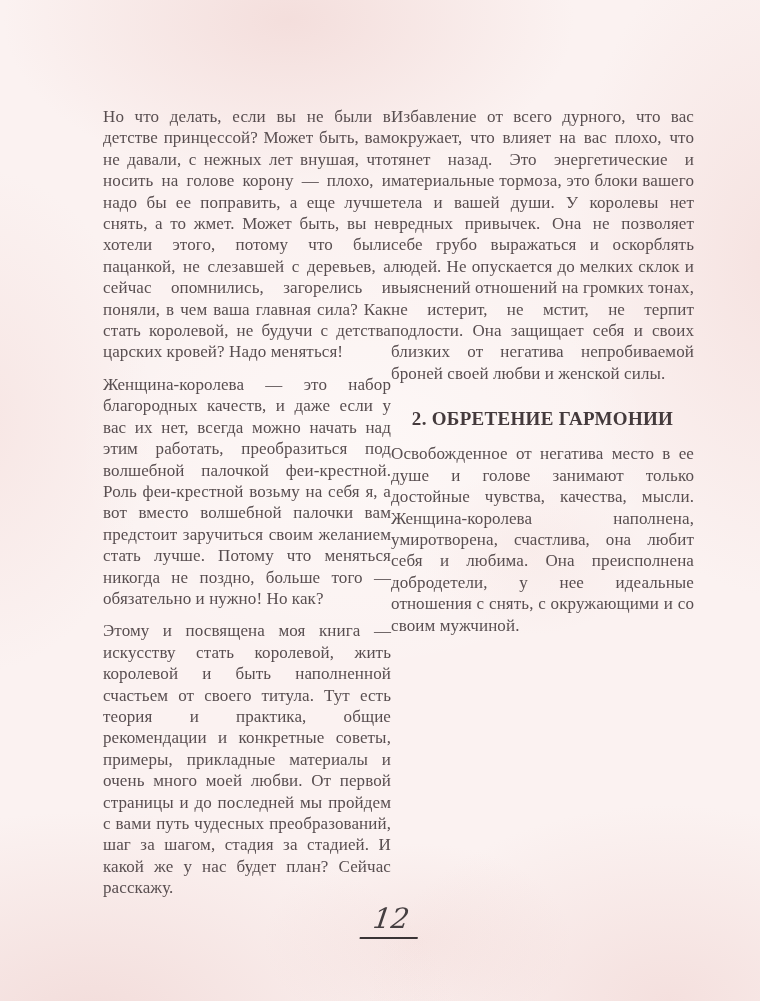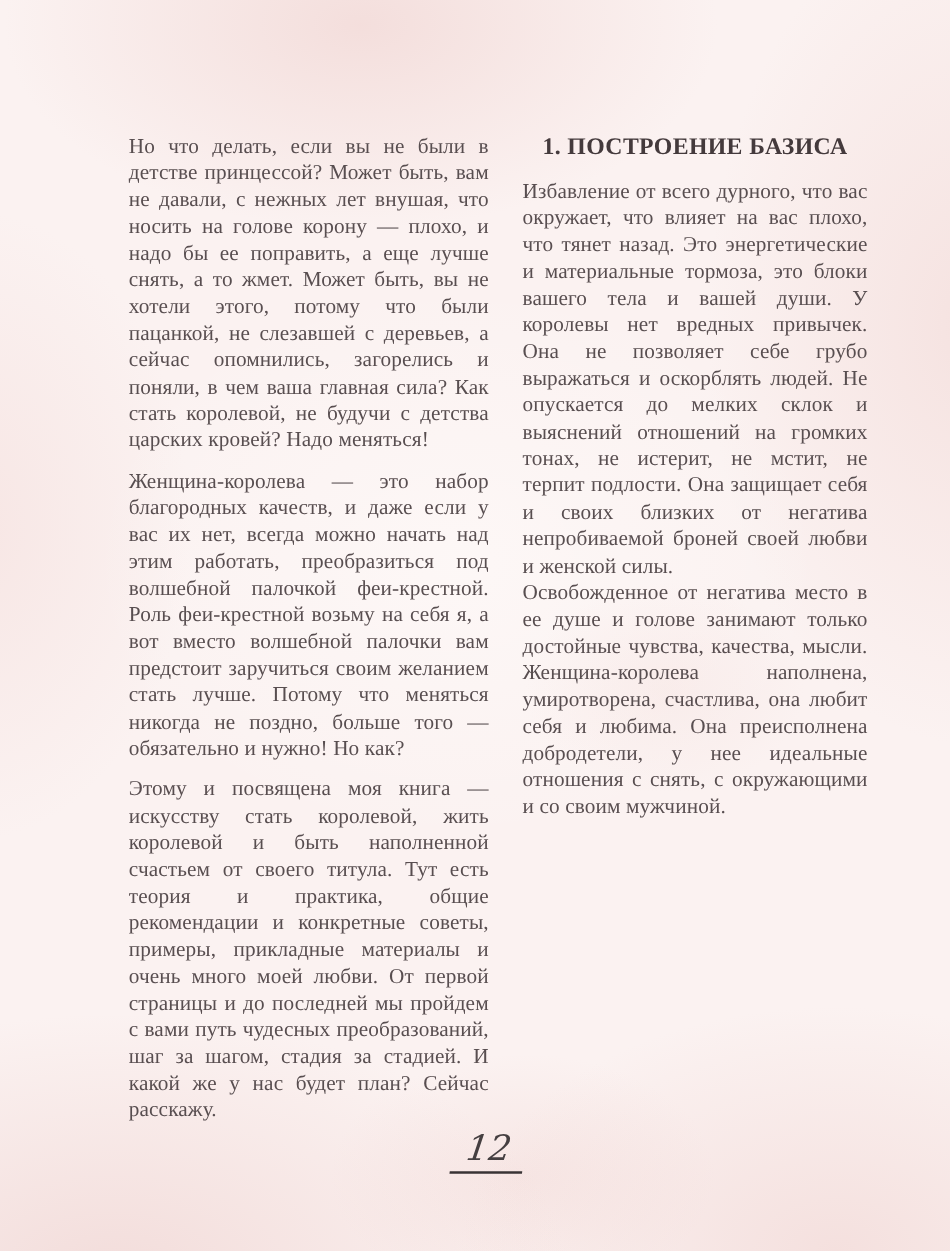--- a/index.html
+++ b/index.html
@@ -22,21 +22,20 @@
       radial-gradient(ellipse 160px 120px at 70% 55%,  rgba(244,222,219,0.35), rgba(244,222,219,0) 70%),
       radial-gradient(ellipse 400px 300px at 48% 45%,  rgba(255,252,251,0.55), rgba(255,252,251,0) 75%);
     font-family: "Liberation Serif", serif;
   }
   .columns {
     position: absolute;
     top: 106px;
     left: 103px;
     right: 66px;
     display: flex;
-    gap: 27px;
   }
   .col-left {
     flex: none;
     width: 288px;
   }
   .col-right {
     flex: 1;
     min-width: 0;
   }
   p.body-par {
@@ -90,24 +89,24 @@
 <div class="columns">
 
   <div class="col-left">
     <p class="body-par">Но что делать, если вы не были в детстве принцессой? Может быть, вам не давали, с нежных лет внушая, что носить на голове корону — плохо, и надо бы ее поправить, а еще лучше снять, а то жмет. Может быть, вы не хотели этого, потому что были пацанкой, не слезавшей с деревьев, а сейчас опомнились, загорелись и поняли, в чем ваша главная сила? Как стать королевой, не будучи с детства царских кровей? Надо меняться!</p>
     <p class="body-par">Женщина-королева — это набор благородных качеств, и даже если у вас их нет, всегда можно начать над этим работать, преобразиться под волшебной палочкой феи-крестной. Роль феи-крестной возьму на себя я, а вот вместо волшебной палочки вам предстоит заручиться своим желанием стать лучше. Потому что меняться никогда не поздно, больше того — обязательно и нужно! Но как?</p>
     <p class="body-par">Этому и посвящена моя книга — искусству стать королевой, жить королевой и быть наполненной счастьем от своего титула. Тут есть теория и практика, общие рекомендации и конкретные советы, примеры, прикладные материалы и очень много моей любви. От первой страницы и до последней мы пройдем с вами путь чудесных преобразований, шаг за шагом, стадия за стадией. И какой же у нас будет план? Сейчас расскажу.</p>
   </div>
 
   <div class="col-right">
     <section>
-      <h2 class="sec-heading">1. ПОСТРОЕНИЕ БАЗИСА</h2>
       <p class="body-par">Избавление от всего дурного, что вас окружает, что влияет на вас плохо, что тянет назад. Это энергетические и материальные тормоза, это блоки вашего тела и вашей души. У королевы нет вредных привычек. Она не позволяет себе грубо выражаться и оскорблять людей. Не опускается до мелких склок и выяснений отношений на громких тонах, не истерит, не мстит, не терпит подлости. Она защищает себя и своих близких от негатива непробиваемой броней своей любви и женской силы.</p>
     </section>
     <section>
+      <h2 class="sec-heading">2. ОБРЕТЕНИЕ ГАРМОНИИ</h2>
       <p class="body-par">Освобожденное от негатива место в ее душе и голове занимают только достойные чувства, качества, мысли. Женщина-королева наполнена, умиротворена, счастлива, она любит себя и любима. Она преисполнена добродетели, у нее идеальные отношения с снять, с окружающими и со своим мужчиной.</p>
     </section>
     <section>
     </section>
   </div>
 
 </div>
 
 <div class="page-number">
   <span class="num">12</span>

